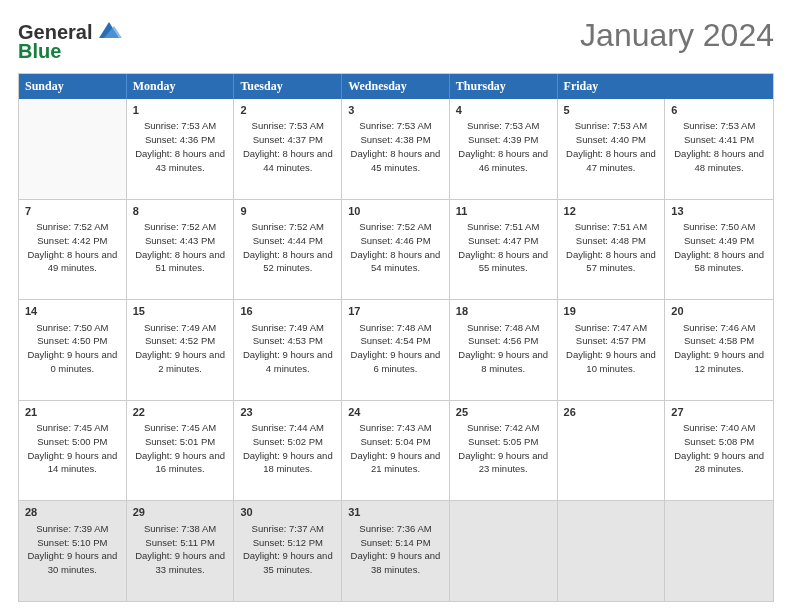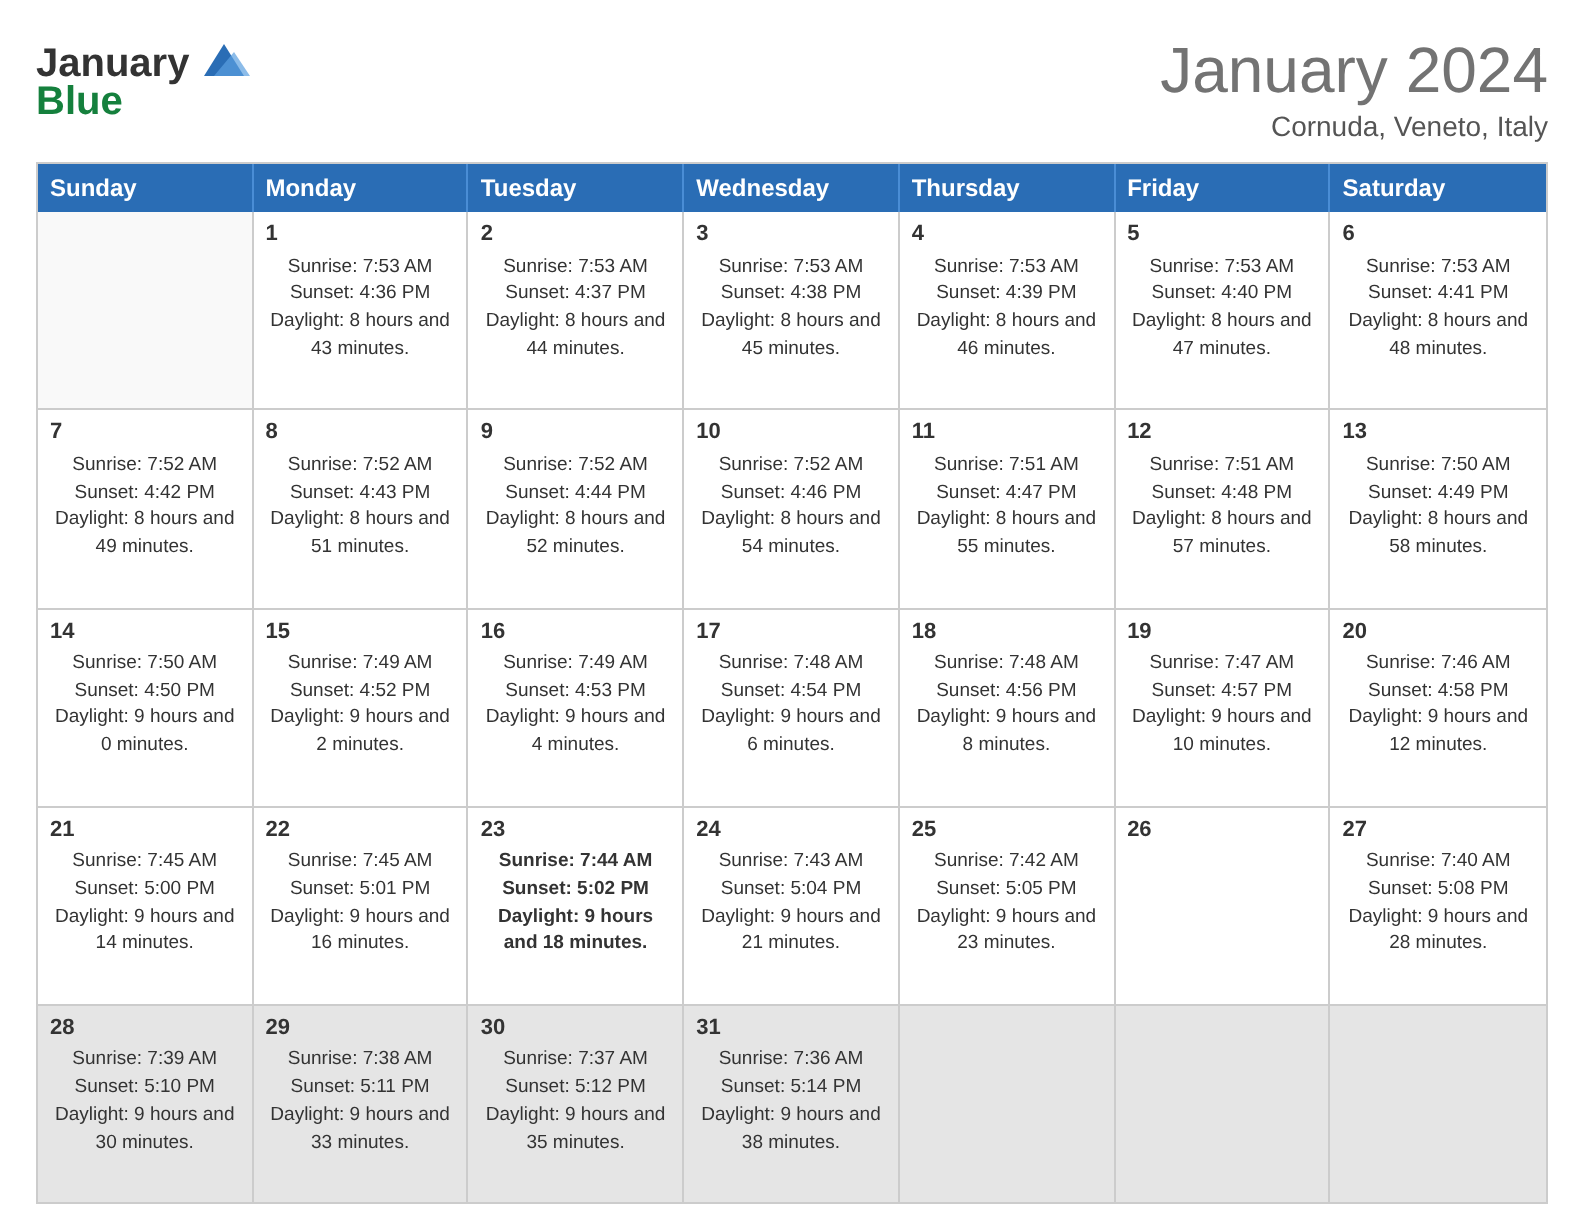--- a/index.html
+++ b/index.html
@@ -60,20 +60,21 @@
     .calendar {
       flex: 1;
       display: flex;
       flex-direction: column;
       border: 1px solid #ccc;
     }
     .cal-header {
       display: grid;
       grid-template-columns: repeat(7, 1fr);
       background: #2a6db5;
+      font-family: Liberation Serif, serif;
     }
     .cal-header-cell {
       color: #fff;
       font-size: 12px;
       font-weight: bold;
       padding: 5px 6px;
       text-align: left;
       border-right: 1px solid #4a8dd5;
     }
     .cal-header-cell:last-child { border-right: none; }
@@ -115,43 +116,41 @@
     
     .cal-row.last-row .cal-cell { background: #e5e5e5; }
   </style>
 </head>
 <body>
 
 <div class="page">
   <div class="header">
     <div class="logo">
       <div class="logo-text">
-        <span class="logo-general">January</span>
+        <span class="logo-general">General</span>
         <svg width="30" height="24" viewBox="0 0 30 24" style="margin-left:2px;margin-bottom:2px;">
           <polygon points="5,20 15,4 25,20" fill="#2a6db5"></polygon>
           <polygon points="10,20 20,8 28,20" fill="#5ba0e0" opacity="0.7"></polygon>
         </svg>
       </div>
       <span class="logo-blue" style="margin-top:-4px;">Blue</span>
     </div>
     <div class="title-block">
       <div class="main-title">January 2024</div>
-      <div class="subtitle">Cornuda, Veneto, Italy</div>
     </div>
   </div>
 
   <div class="calendar">
     <div class="cal-header">
     <div class="cal-header-cell">Sunday</div>
         <div class="cal-header-cell">Monday</div>
         <div class="cal-header-cell">Tuesday</div>
         <div class="cal-header-cell">Wednesday</div>
         <div class="cal-header-cell">Thursday</div>
         <div class="cal-header-cell">Friday</div>
-        <div class="cal-header-cell">Saturday</div>
       </div>
     <div class="cal-body">
     <div class="cal-row">
           <div class="cal-cell empty"></div>
           <div class="cal-cell">
             <span class="day-num">1</span>
             <div class="info" style="white-space: pre-line;">Sunrise: 7:53 AM
 Sunset: 4:36 PM
 Daylight: 8 hours and 43 minutes.</div>
           </div>
@@ -282,21 +281,21 @@
 Daylight: 9 hours and 14 minutes.</div>
           </div>
           <div class="cal-cell">
             <span class="day-num">22</span>
             <div class="info" style="white-space: pre-line;">Sunrise: 7:45 AM
 Sunset: 5:01 PM
 Daylight: 9 hours and 16 minutes.</div>
           </div>
           <div class="cal-cell">
             <span class="day-num">23</span>
-            <div class="info" style="white-space: pre-line; font-weight: bold;">Sunrise: 7:44 AM
+            <div class="info" style="white-space: pre-line;">Sunrise: 7:44 AM
 Sunset: 5:02 PM
 Daylight: 9 hours and 18 minutes.</div>
           </div>
           <div class="cal-cell">
             <span class="day-num">24</span>
             <div class="info" style="white-space: pre-line;">Sunrise: 7:43 AM
 Sunset: 5:04 PM
 Daylight: 9 hours and 21 minutes.</div>
           </div>
           <div class="cal-cell">

